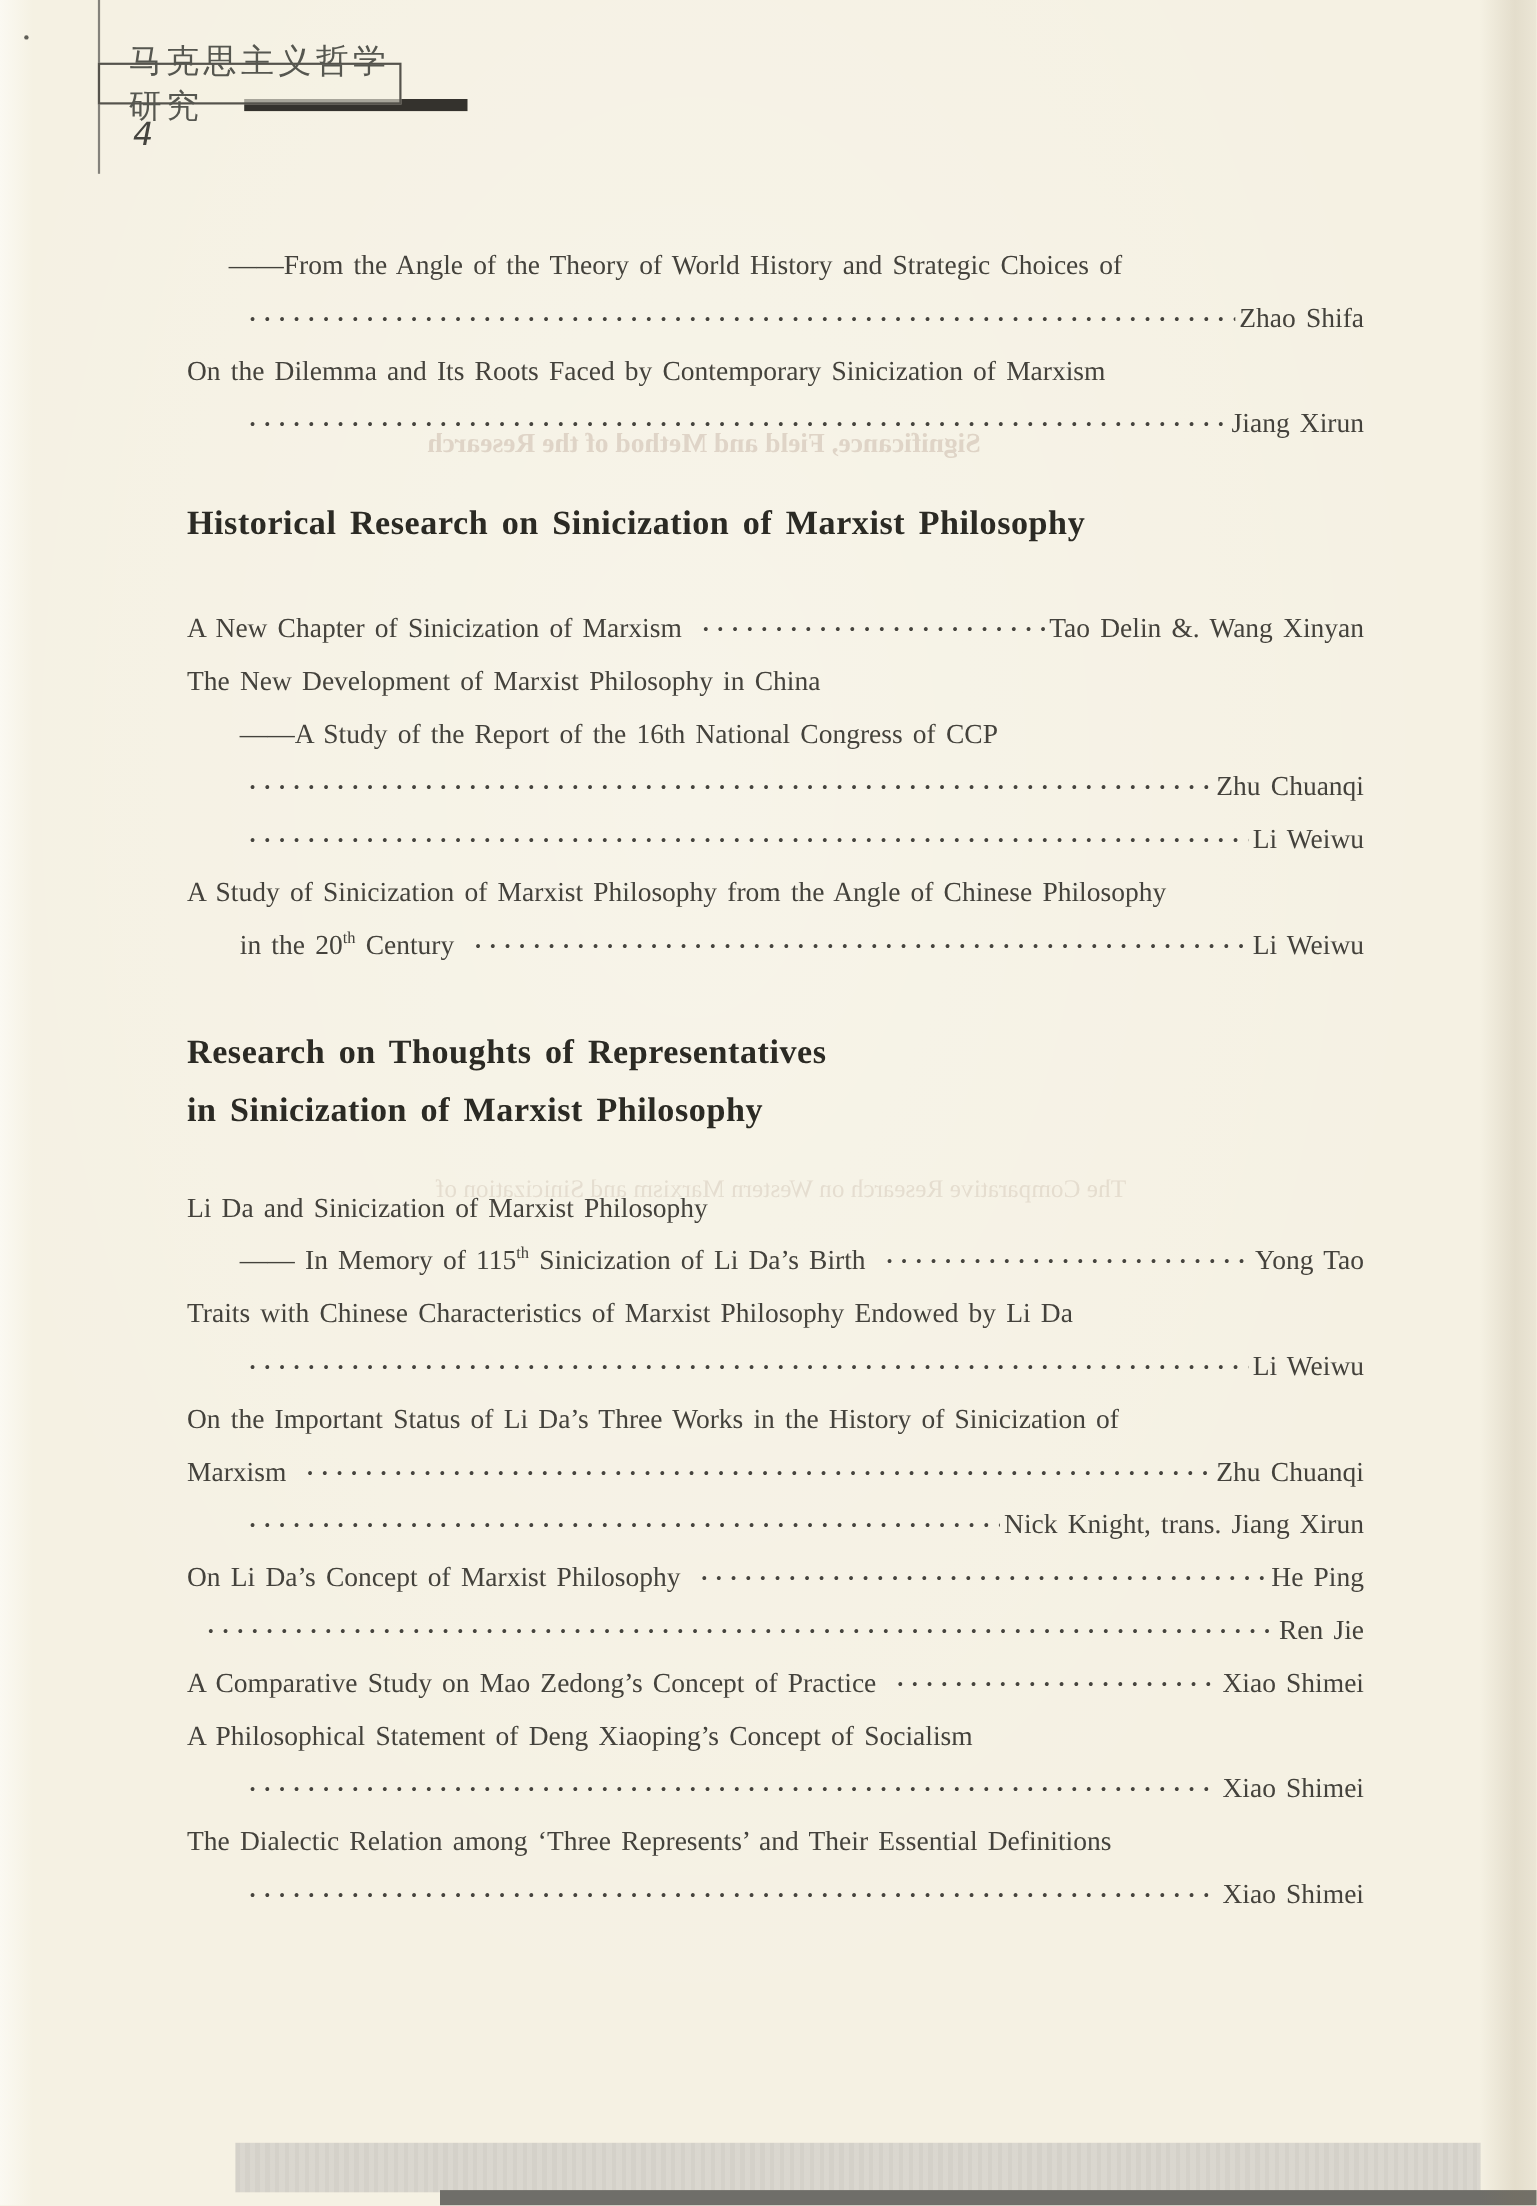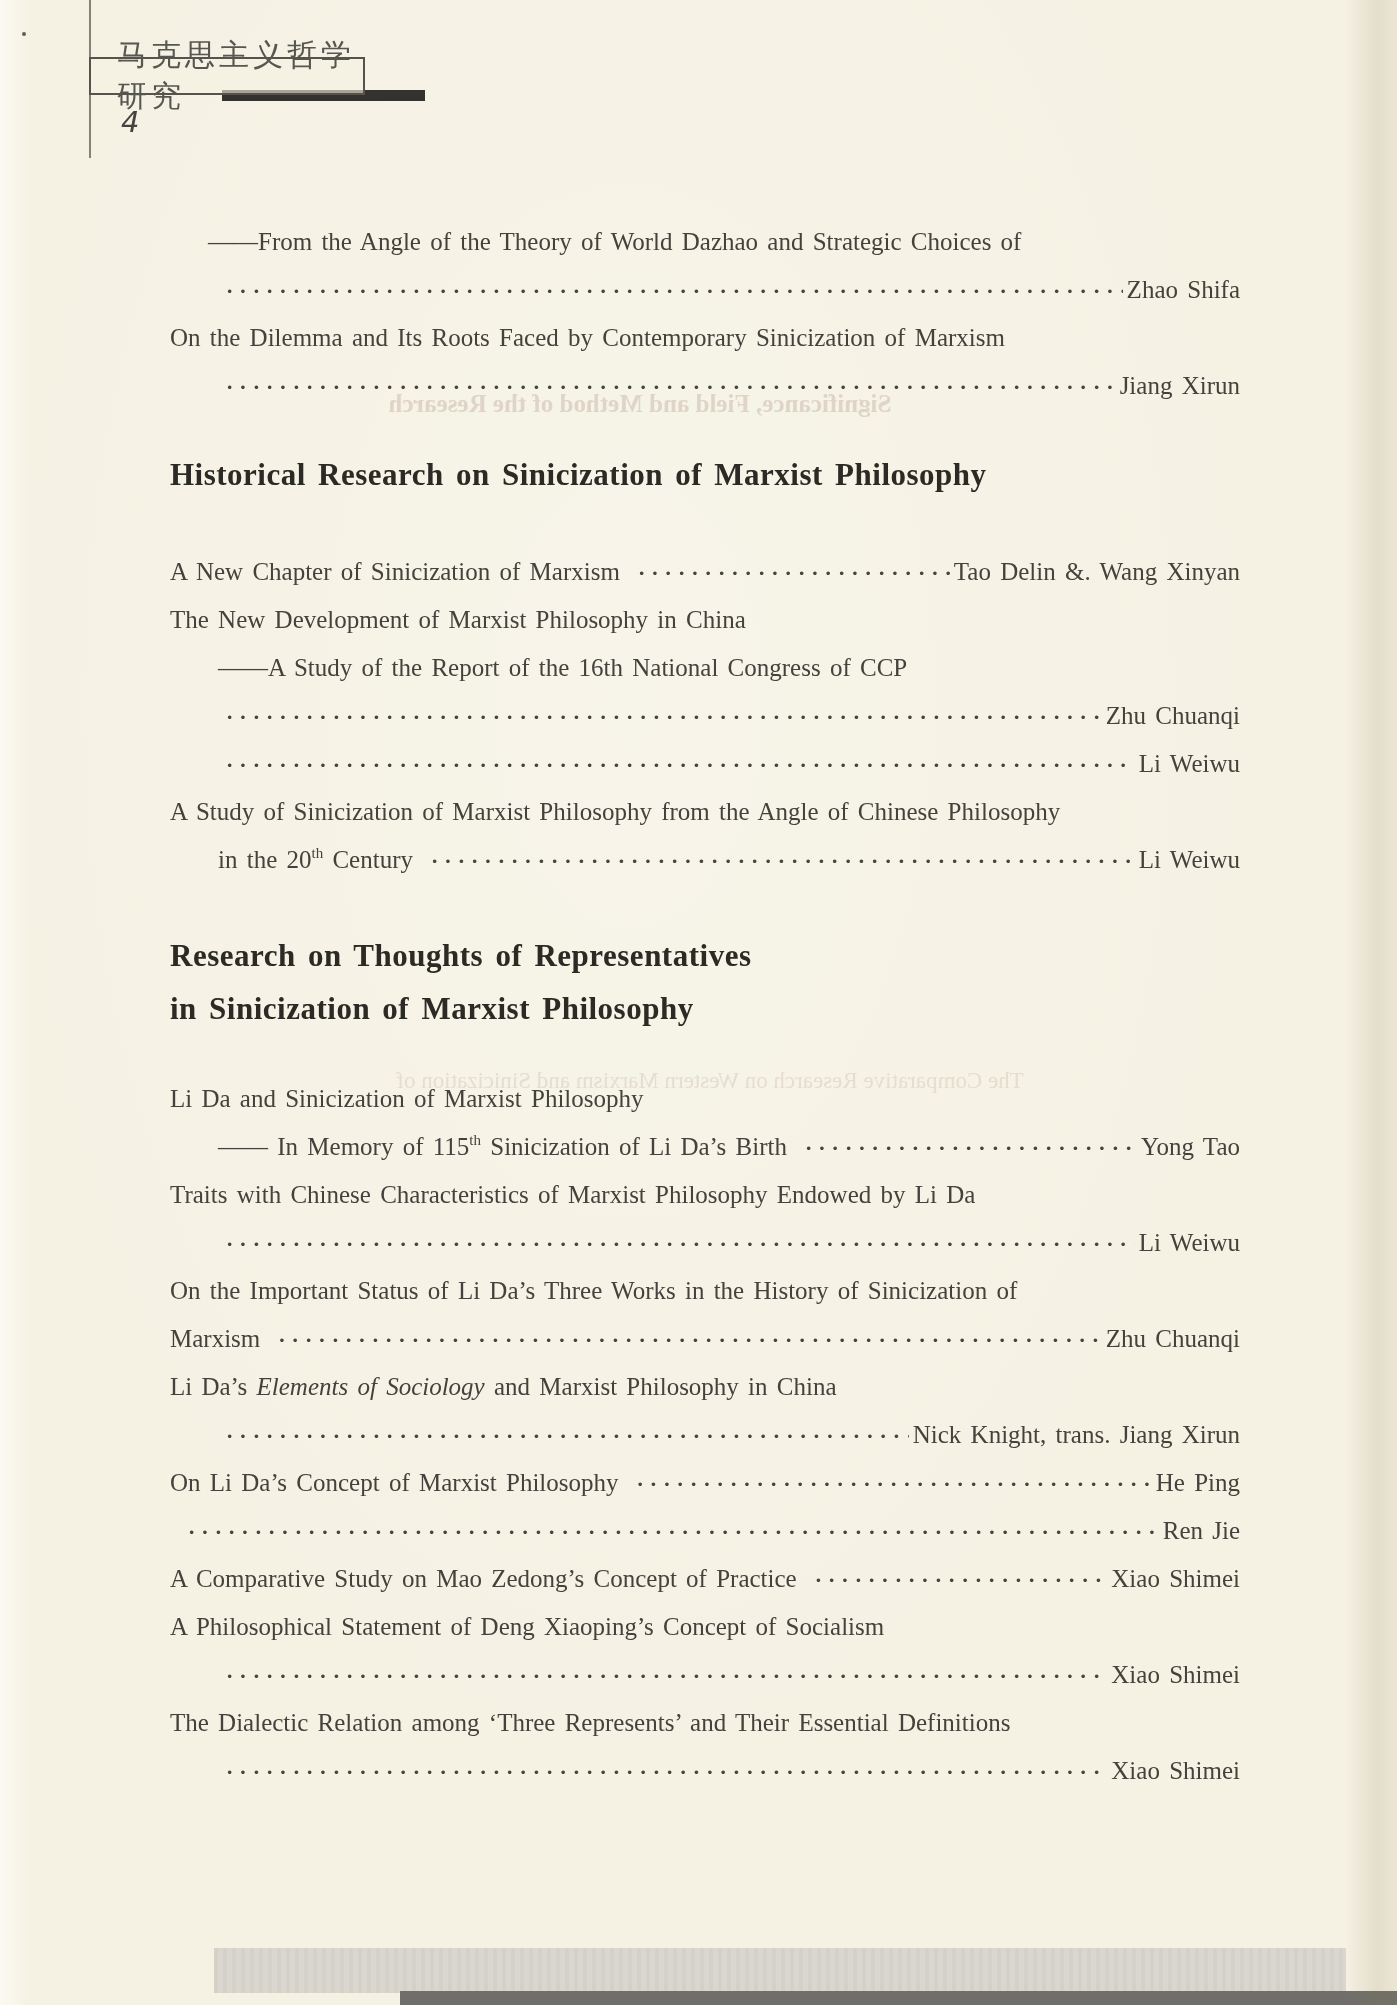--- a/index.html
+++ b/index.html
@@ -114,21 +114,21 @@
 <div class="series-box">
   <span>马克思主义哲学研究</span>
 </div>
 <div class="page-number">4</div>
 
 <div class="ghost ghost-1">Significance, Field and Method of the Research</div>
 <div class="ghost ghost-2">The Comparative Research on Western Marxism and Sinicization of</div>
 
 <div id="toc">
     <div class="toc-line indent-1">
-      <span class="t"><span>——From the Angle of the Theory of World Dazhao and Strategic Choices of</span></span>
+      <span class="t"><span>——From the Angle of the Theory of World History and Strategic Choices of</span></span>
     </div>
     <div class="toc-line indent-1">
       <span class="leader">····································································································································································································································································</span>
       <span class="author">Zhao Shifa</span>
     </div>
     <div class="toc-line indent-0">
       <span class="t"><span>On the Dilemma and Its Roots Faced by Contemporary Sinicization of Marxism</span></span>
     </div>
     <div class="toc-line indent-1">
       <span class="leader">····································································································································································································································································</span>
@@ -184,23 +184,20 @@
       <span class="author">Li Weiwu</span>
     </div>
     <div class="toc-line indent-0">
       <span class="t"><span>On the Important Status of Li Da’s Three Works in the History of Sinicization of</span></span>
     </div>
     <div class="toc-line indent-0">
       <span class="t"><span>Marxism</span></span>
       <span class="leader">····································································································································································································································································</span>
       <span class="author">Zhu Chuanqi</span>
     </div>
-    <div class="toc-line indent-0">
-      <span class="t"><span>Li Da’s </span><i>Elements of Sociology</i><span> and Marxist Philosophy in China</span></span>
-    </div>
     <div class="toc-line indent-1">
       <span class="leader">····································································································································································································································································</span>
       <span class="author">Nick Knight, trans. Jiang Xirun</span>
     </div>
     <div class="toc-line indent-0">
       <span class="t"><span>On Li Da’s Concept of Marxist Philosophy</span></span>
       <span class="leader">····································································································································································································································································</span>
       <span class="author">He Ping</span>
     </div>
     <div class="toc-line indent-0">

